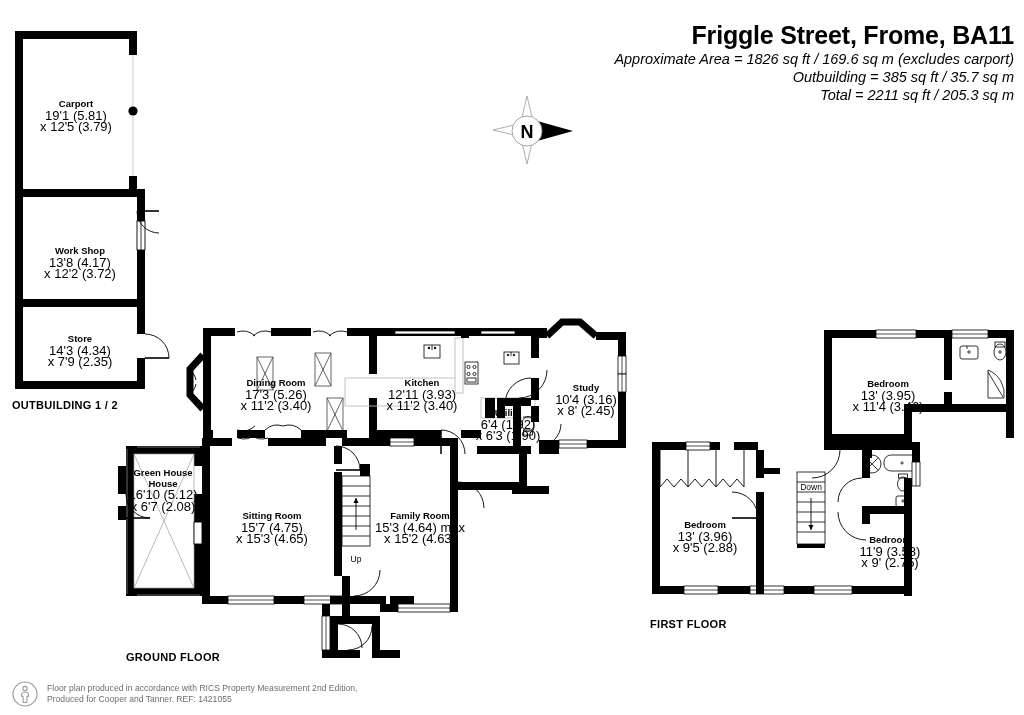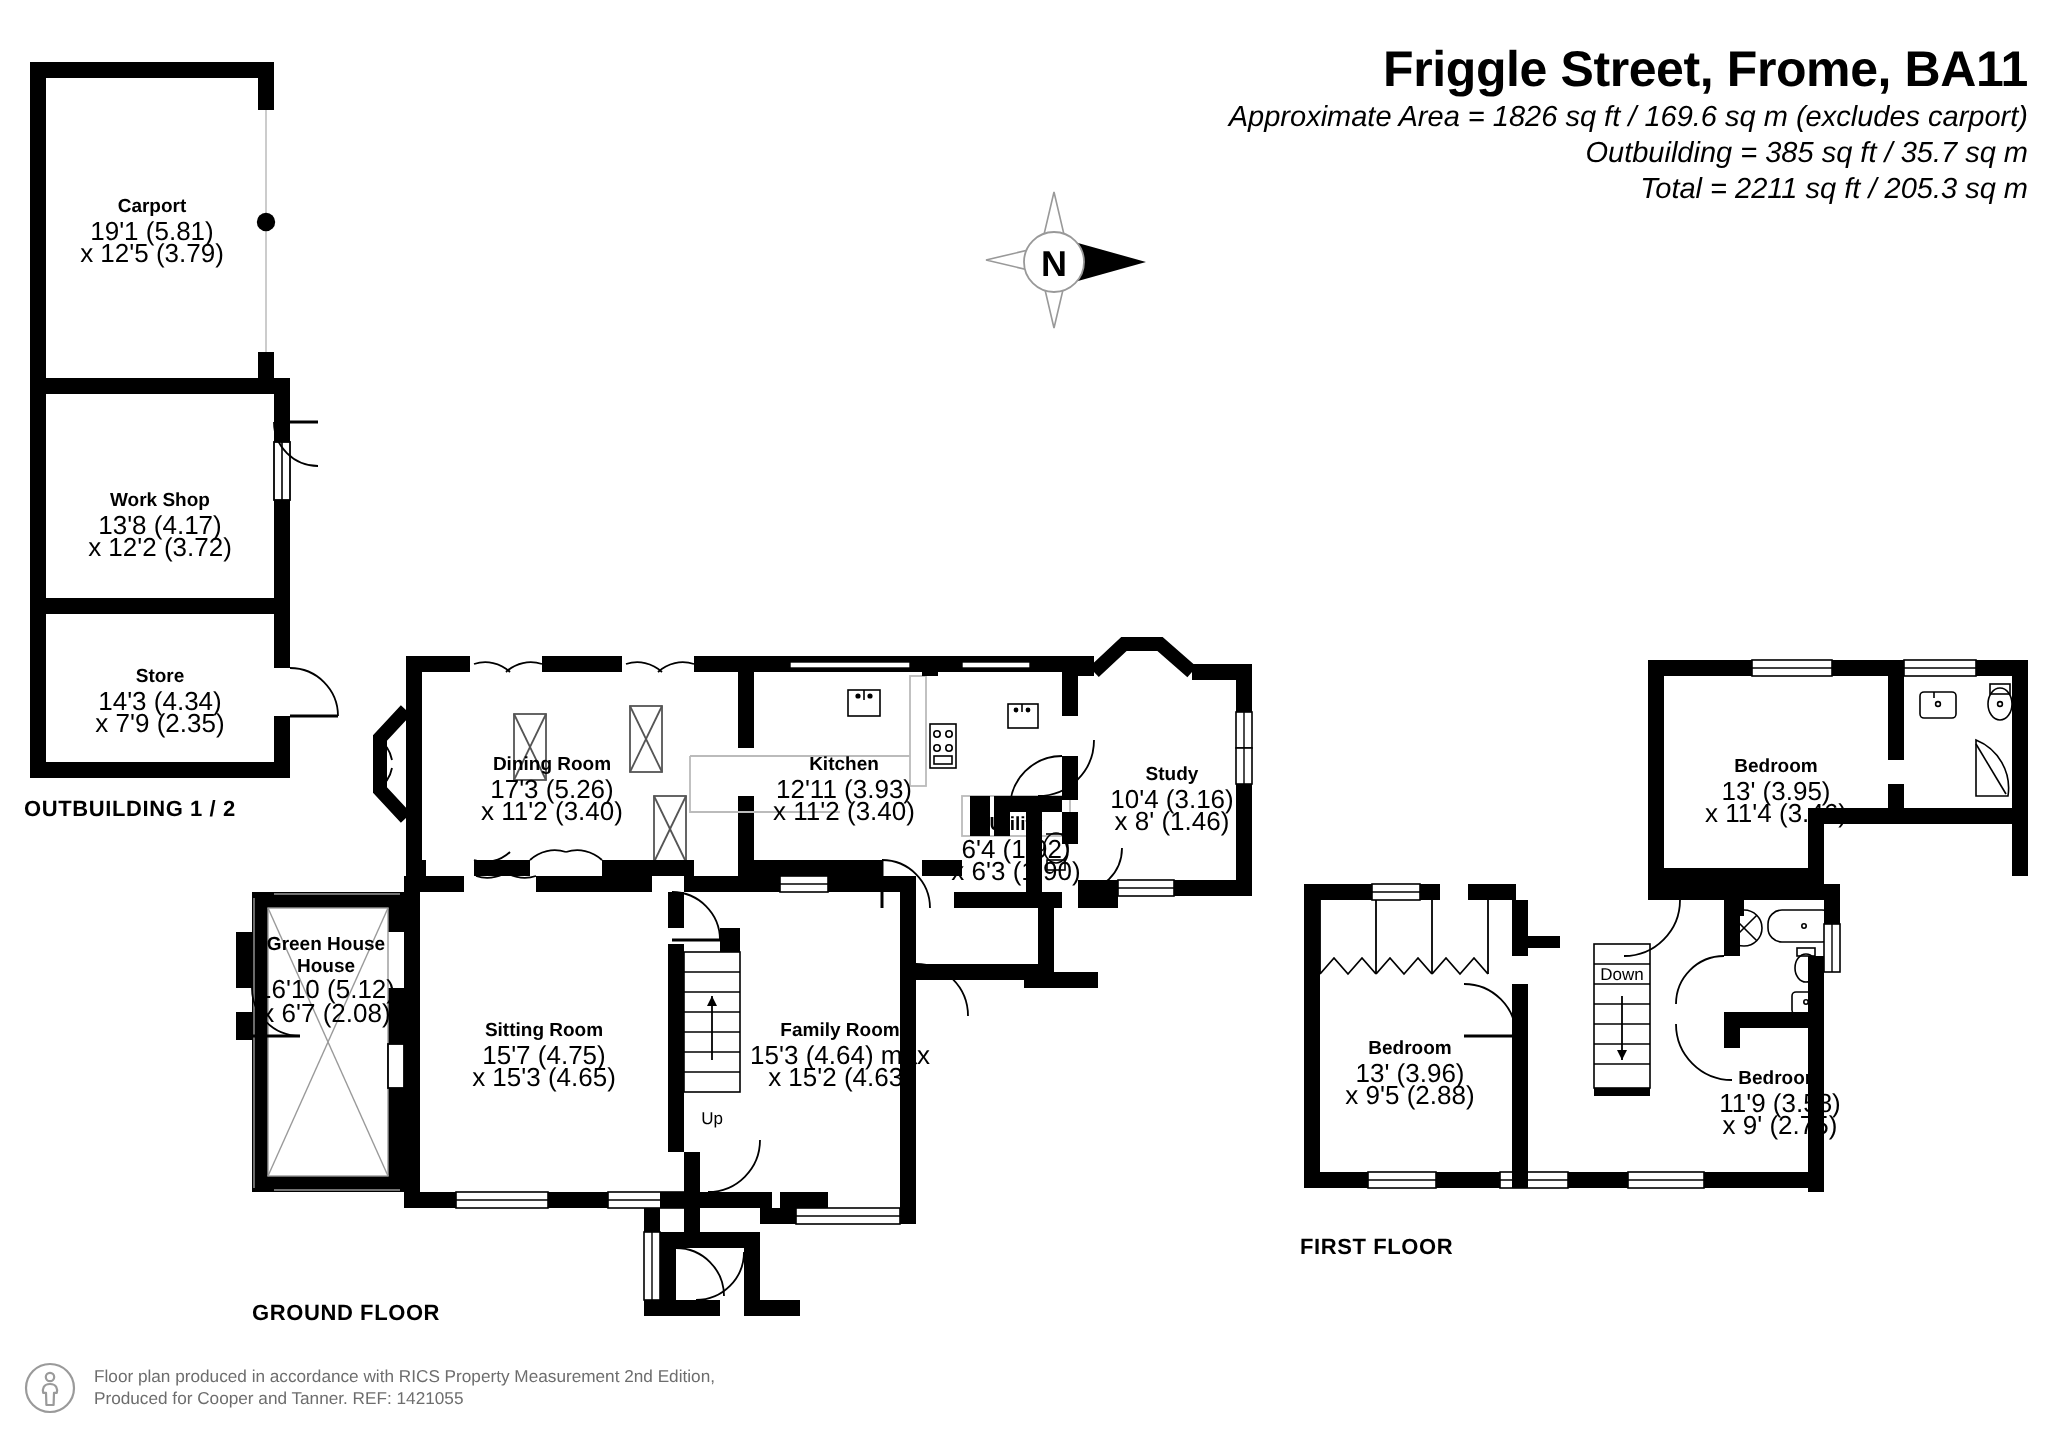--- a/index.html
+++ b/index.html
@@ -593,21 +593,21 @@
   <span class="rdim">x 11'2 (3.40)</span>
 </div>
 <div class="room" style="left:508px; top:360px;margin-top:47px;">
   <span class="rname">Utility</span>
   <span class="rdim">6'4 (1.92)</span>
   <span class="rdim">x 6'3 (1.90)</span>
 </div>
 <div class="room" style="left:586px; top:382px;">
   <span class="rname">Study</span>
   <span class="rdim">10'4 (3.16)</span>
-  <span class="rdim">x 8' (1.46)</span>
+  <span class="rdim">x 8' (2.45)</span>
 </div>
 <div class="room two-line" style="left:163px; top:467px;">
   <span class="rname">Green House</span>
   <span class="rname">House</span>
   <span class="rdim">16'10 (5.12)</span>
   <span class="rdim">x 6'7 (2.08)</span>
 </div>
 <div class="room" style="left:272px; top:510px;">
   <span class="rname">Sitting Room</span>
   <span class="rdim">15'7 (4.75)</span>

